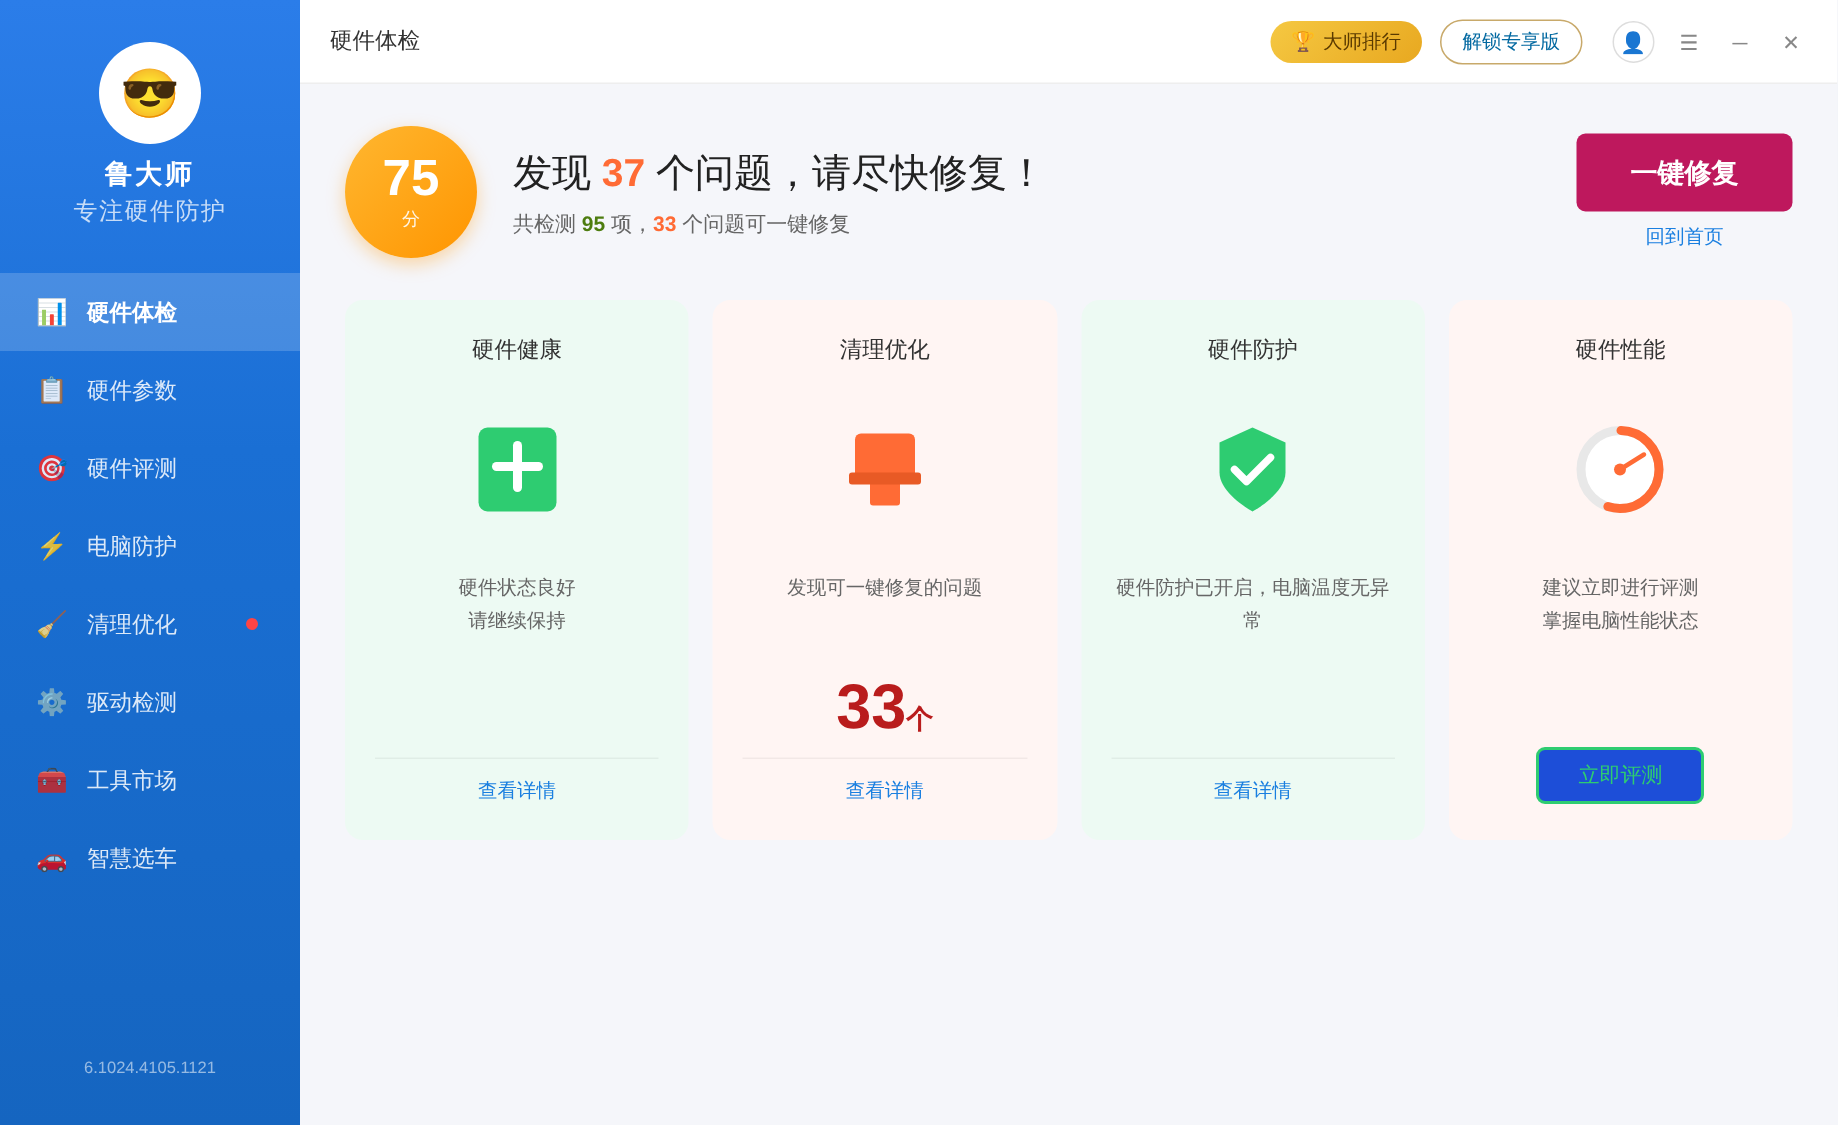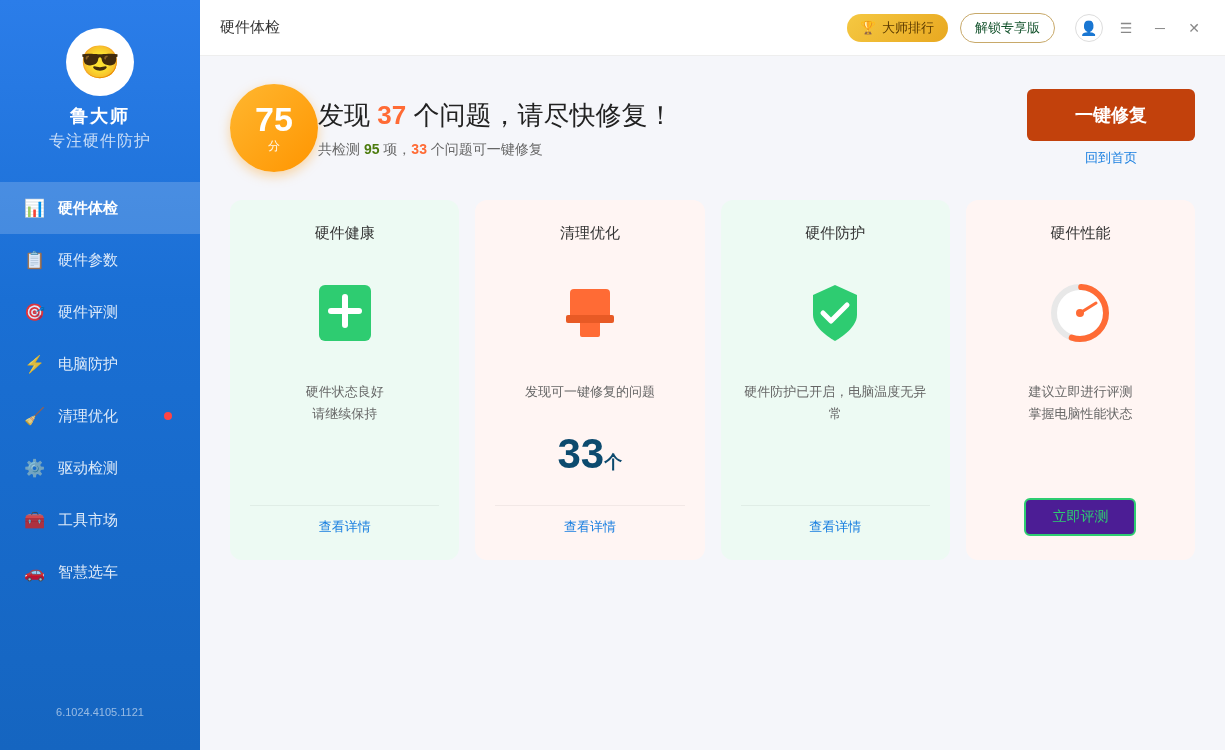--- a/index.html
+++ b/index.html
@@ -129,21 +129,21 @@
       display: flex;
       align-items: center;
       gap: 5px;
     }
     .unlock-btn {
       background: white;
       border: 1.5px solid #c8a96a;
       border-radius: 16px;
       padding: 5px 14px;
       font-size: 13px;
-      color: #14532d;
+      color: #0369a1;
       cursor: pointer;
     }
     .titlebar-icons {
       display: flex;
       gap: 12px;
       align-items: center;
       margin-left: 8px;
     }
     .titlebar-icon {
       width: 28px;
@@ -172,20 +172,21 @@
     .content {
       flex: 1;
       padding: 28px 30px;
       overflow-y: auto;
     }
 
     
     .score-header {
       display: flex;
       align-items: center;
+      gap: 24px;
       margin-bottom: 28px;
     }
     .score-circle {
       width: 88px;
       height: 88px;
       background: linear-gradient(135deg, #ffb730, #ff9500);
       border-radius: 50%;
       display: flex;
       flex-direction: column;
       align-items: center;
@@ -229,25 +230,25 @@
       color: #ff6b35;
       font-weight: bold;
     }
     .fix-btn-area {
       display: flex;
       flex-direction: column;
       align-items: center;
       gap: 8px;
     }
     .fix-btn {
-      background: #c2410c;
+      background: #be185d;
       color: white;
       border: none;
       border-radius: 6px;
-      padding: 14px 48px;
+      padding: 14px 36px;
       font-size: 18px;
       cursor: pointer;
       font-weight: bold;
       white-space: nowrap;
       font-family: Liberation Mono, monospace;
     }
     .back-home {
       color: #1a7fe0;
       font-size: 13px;
       cursor: pointer;
@@ -291,22 +292,22 @@
       font-size: 13px;
       color: #666;
       text-align: center;
       line-height: 1.7;
       margin-top: 8px;
       flex: 1;
     }
     .card-count {
       font-size: 42px;
       font-weight: bold;
-      color: #0c4a6e;
-      margin: 27px 0;
+      color: #b91c1c;
+      margin: 10px 0;
     }
     .card-count-unit {
       font-size: 18px;
     }
     .card-link {
       color: #1a7fe0;
       font-size: 13px;
       cursor: pointer;
       margin-top: auto;
       padding-top: 12px;
@@ -315,21 +316,21 @@
       text-align: center;
     }
     .card-link-btn {
       color: #2ecc71;
       font-size: 14px;
       border: 2px solid #2ecc71;
       border-radius: 6px;
       padding: 8px 26px;
       cursor: pointer;
       margin-top: auto;
-      background: #4c1d95;
+      background: #1d4ed8;
     }
 
     
     .icon-health svg, .icon-clean svg, .icon-protect svg, .icon-perf svg {
       width: 68px;
       height: 68px;
     }
   </style>
 </head>
 <body>

